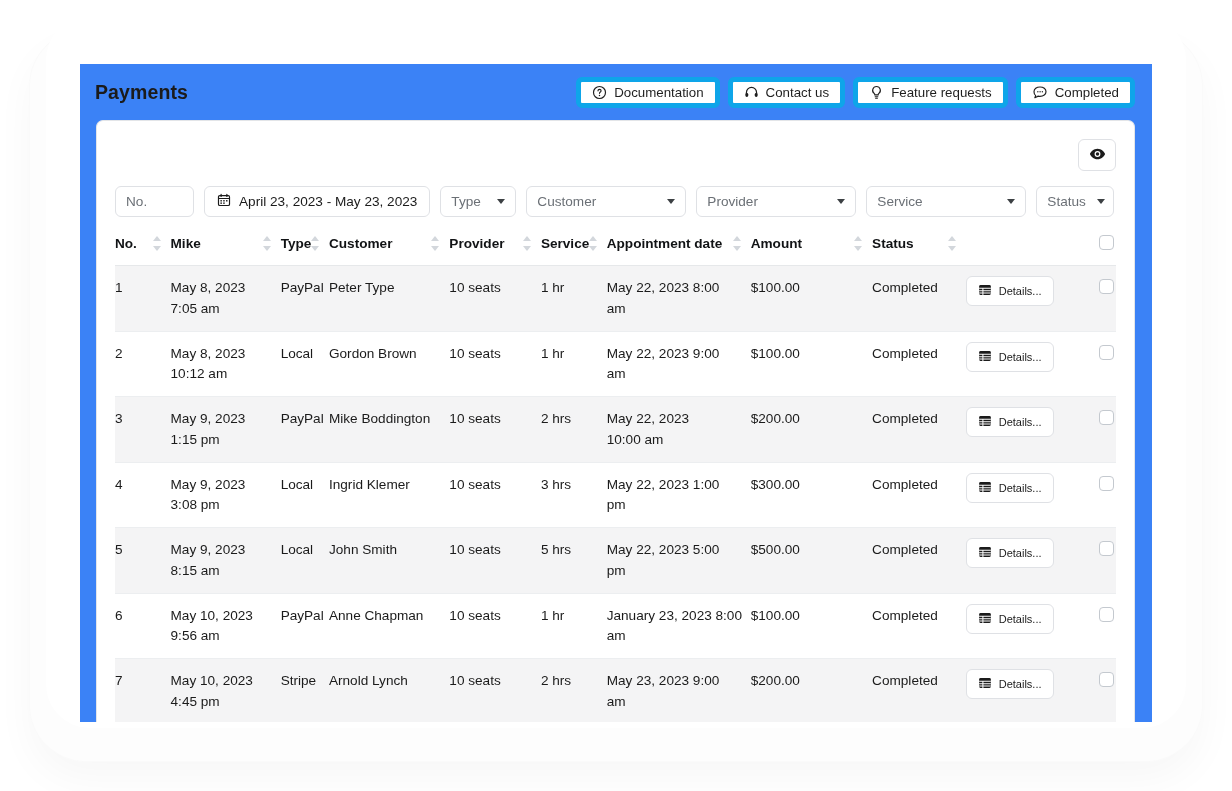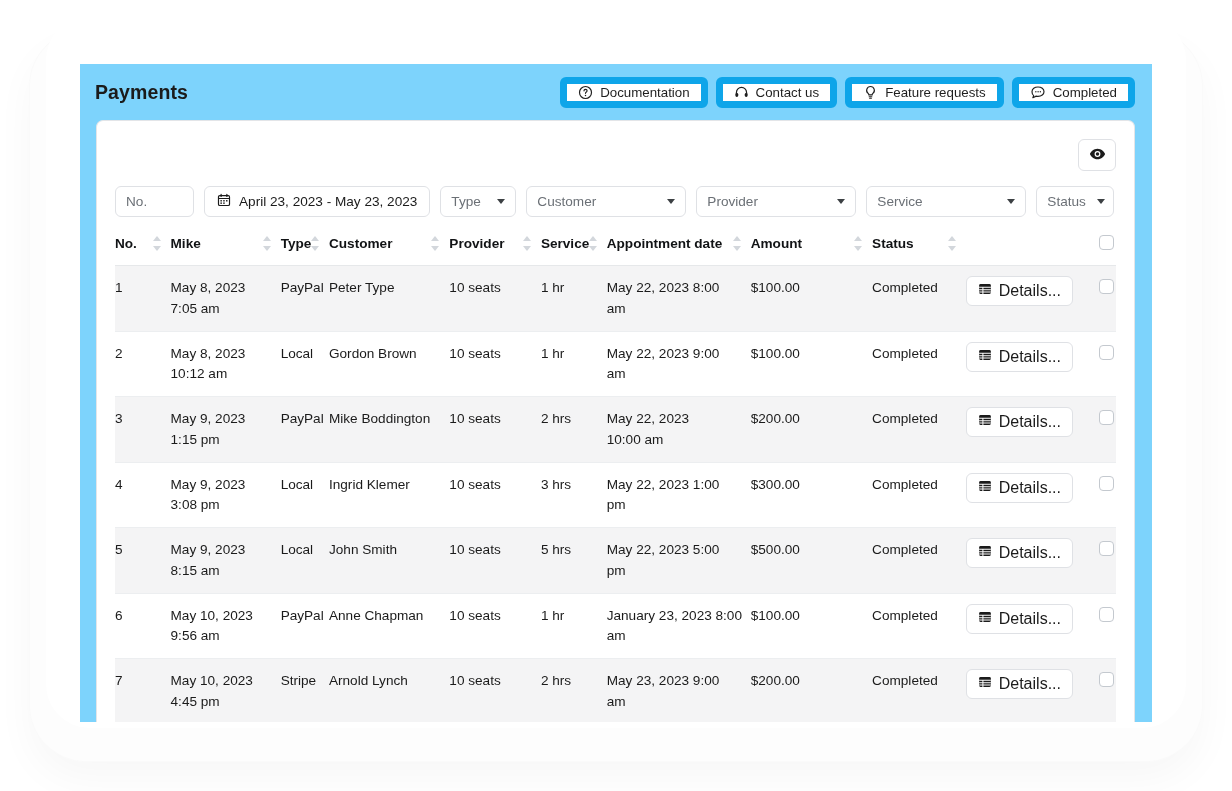--- a/index.html
+++ b/index.html
@@ -34,21 +34,21 @@
     width: 1140px; height: 712px;
     background: #ffffff;
     border-radius: 44px;
   }
 
   
   .window {
     position: absolute;
     left: 80px; top: 64px;
     width: 1072px; height: 658px;
-    background: #7dd3fc;
+    background: #3b82f6;
     overflow: hidden;
   }
 
   .titlebar {
     height: 56px;
     display: flex;
     align-items: center;
     justify-content: space-between;
     padding: 0 17px 0 14px;
   }
@@ -61,21 +61,21 @@
   }
   .title-actions { display: flex; gap: 8px; align-items: center; }
 
   .ghost-btn {
     display: inline-flex;
     align-items: center;
     gap: 7px;
     height: 31px;
     padding: 0 11px;
     background: #ffffff;
-    border: 7px solid #0ea5e9;
+    border: 5px solid #0ea5e9;
     border-radius: 6px;
     font-size: 13.3px;
     color: #1f1f1f;
     cursor: pointer;
     white-space: nowrap;
   }
   .ghost-btn svg { display: block; }
 
   
   .card {
@@ -204,21 +204,21 @@
 
   .details-btn {
     display: inline-flex;
     align-items: center;
     gap: 7px;
     height: 30px;
     padding: 0 11px;
     background: #fff;
     border: 1px solid #dfe1e5;
     border-radius: 6px;
-    font-size: 16px;
+    font-size: 11px;
     color: #1b1b1b;
     cursor: pointer;
     white-space: nowrap;
     margin-top: -2px;
   }
 
   .chk {
     width: 15px; height: 15px;
     border: 1px solid #c4c9cf;
     border-radius: 4px;

